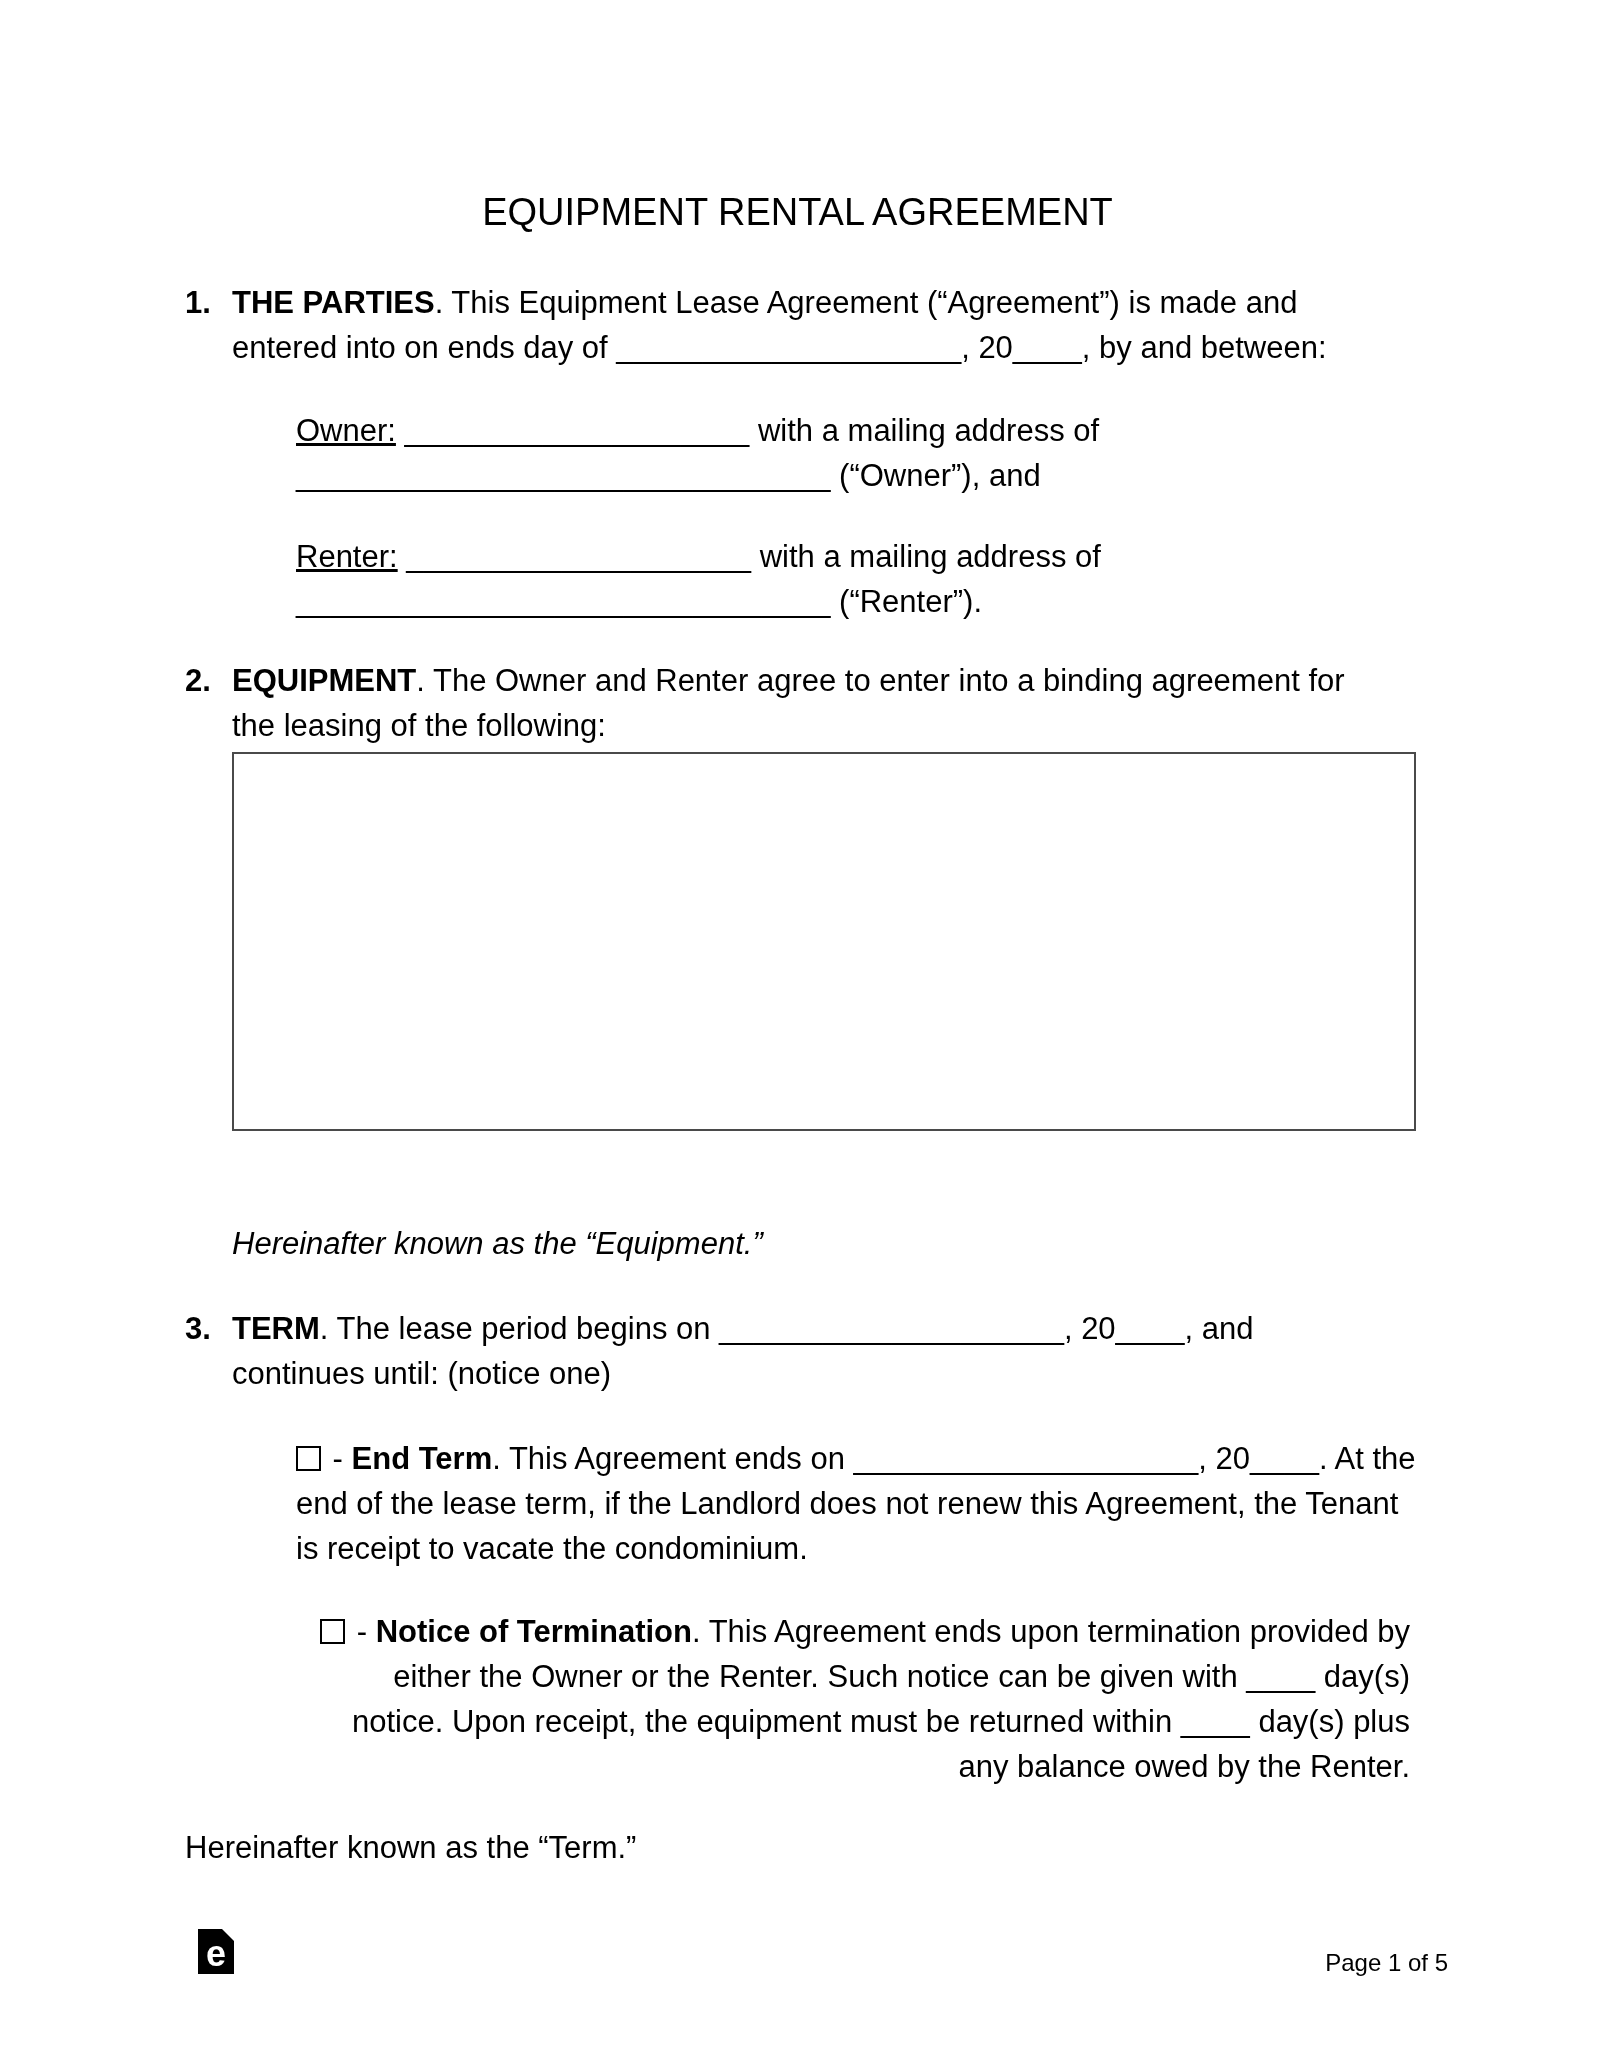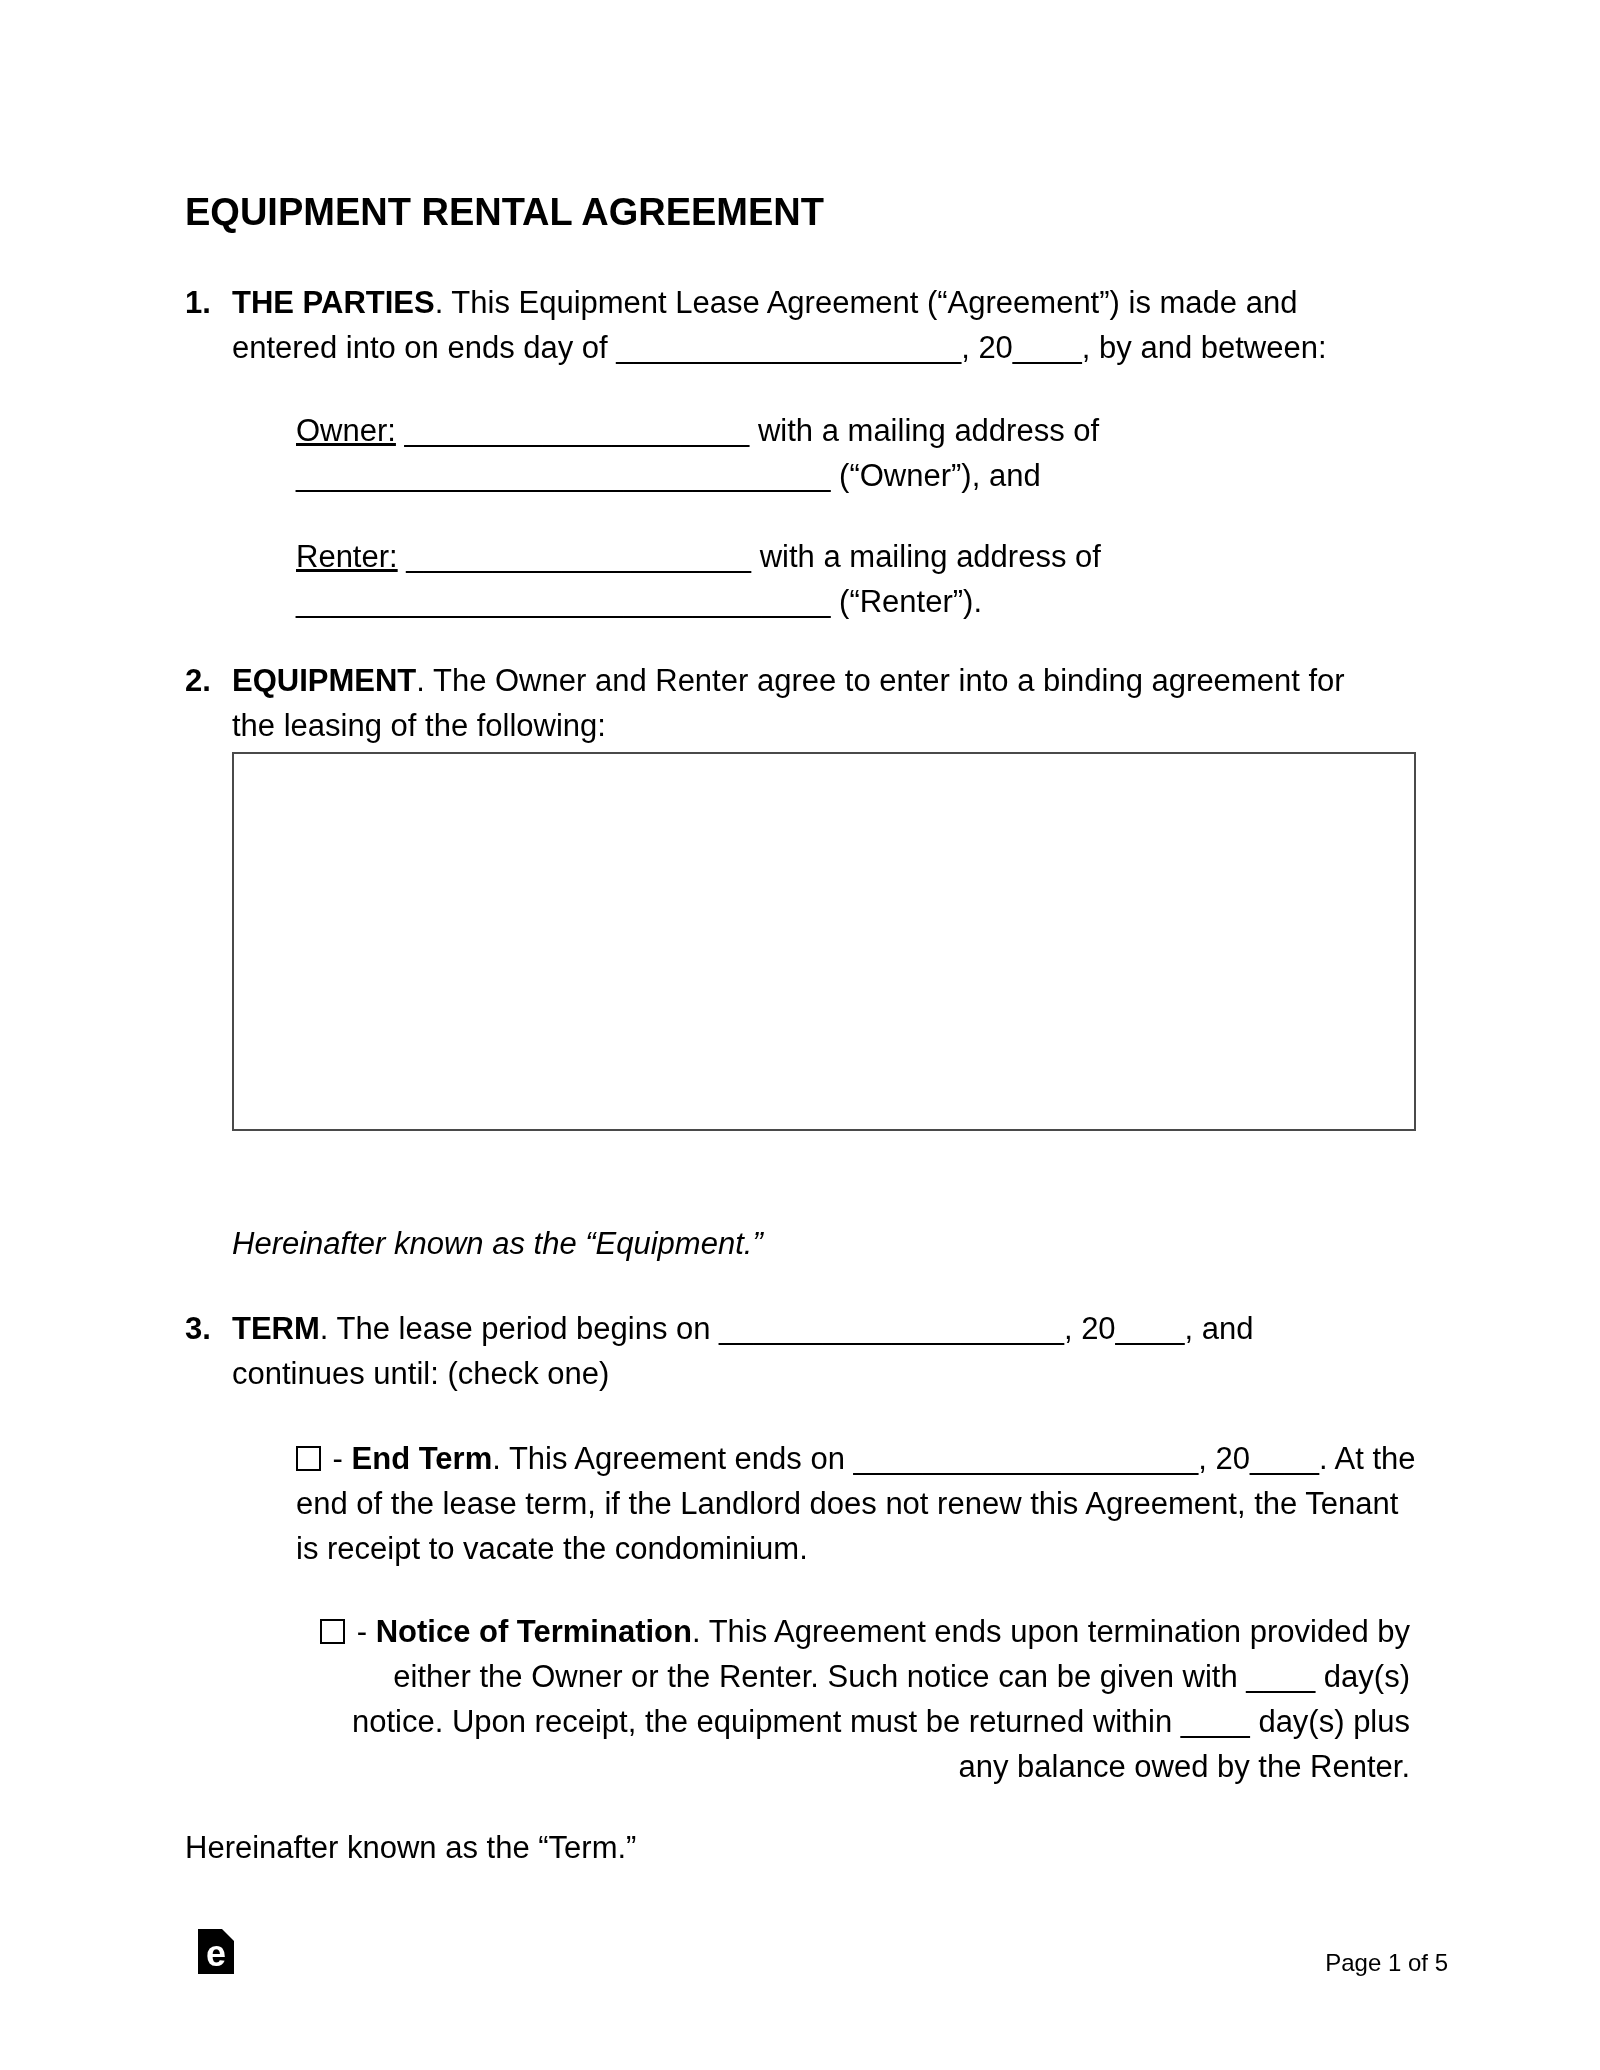--- a/index.html
+++ b/index.html
@@ -10,22 +10,22 @@
     background:#ffffff;
     box-sizing:border-box;
     padding:188px 190px 0 185px;
     font-family:"Liberation Sans", sans-serif;
     font-size:31px;
     line-height:45px;
     color:#000000;
     overflow:hidden;
   }
   .title{
-    text-align:left;
-    font-weight:bold;
+    text-align:center;
+    font-weight:normal;
     font-size:38px;
     line-height:48px;
     white-space:nowrap;
   }
   .sec{display:flex;white-space:nowrap;}
   .sec-num{width:47px;flex:none;font-weight:bold;}
   .sec-body{flex:1;min-width:0;}
   .b{font-weight:bold;}
   .u{text-decoration:underline;}
   .m-sec1{margin-top:44px;}
@@ -111,21 +111,21 @@
     <div class="sec-num">2.</div>
     <div class="sec-body"><span class="b">EQUIPMENT</span><span>. The Owner and Renter agree to enter into a binding agreement for</span><br><span>the leasing of the following:</span></div>
   </div>
 
   <div class="equip-box"></div>
 
   <div class="note-equip">Hereinafter known as the “Equipment.”</div>
 
   <div class="sec m-sec3">
     <div class="sec-num">3.</div>
-    <div class="sec-body"><span class="b">TERM</span><span>. The lease period begins on ____________________, 20____, and</span><br><span>continues until: (check one)</span></div>
+    <div class="sec-body"><span class="b">TERM</span><span>. The lease period begins on ____________________, 20____, and</span><br><span>continues until: (notice one)</span></div>
   </div>
 
   <div class="indent m-enddate"><span class="checkbox"></span><span> - </span><span class="b">End Term</span><span>. This Agreement ends on ____________________, 20____. At the</span><br><span>end of the lease term, if the Landlord does not renew this Agreement, the Tenant</span><br><span>is receipt to vacate the condominium.</span></div>
 
   <div class="indent m-notice"><span class="checkbox"></span><span> - </span><span class="b">Notice of Termination</span><span>. This Agreement ends upon termination provided by</span><br><span>either the Owner or the Renter. Such notice can be given with ____ day(s)</span><br><span>notice. Upon receipt, the equipment must be returned within ____ day(s) plus</span><br><span>any balance owed by the Renter.</span></div>
 
   <div class="note-term">Hereinafter known as the “Term.”</div>
 
   <div class="footer-logo">
     <span class="logo-letter">e</span>

